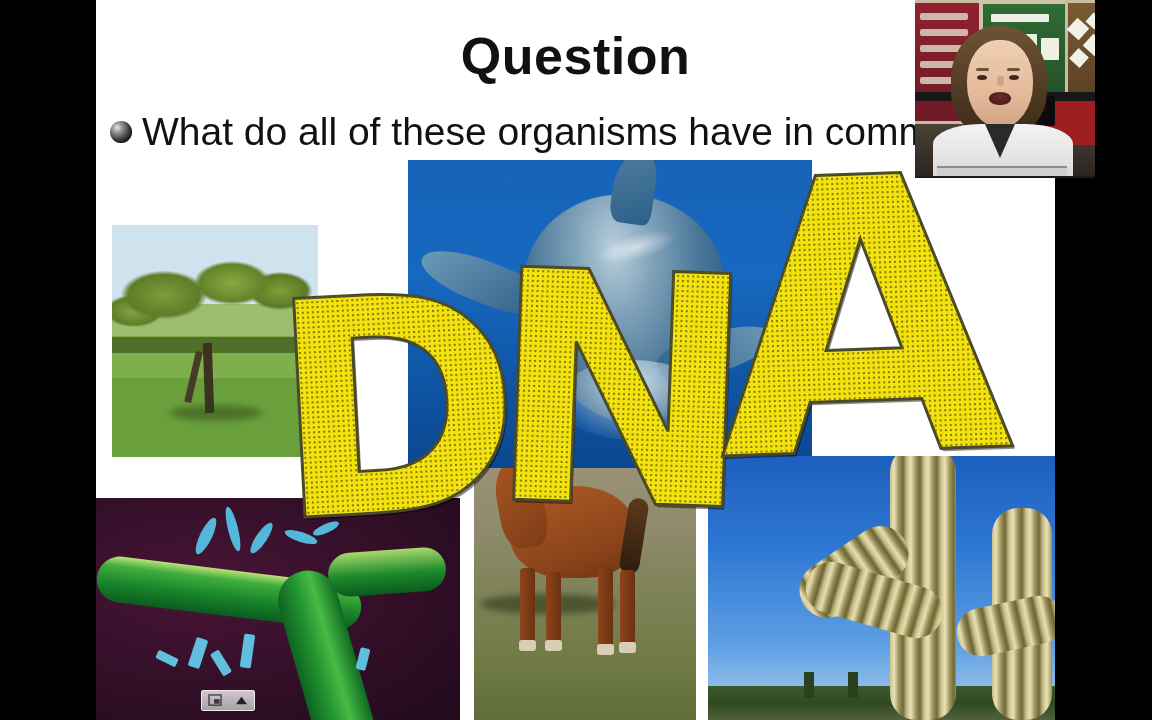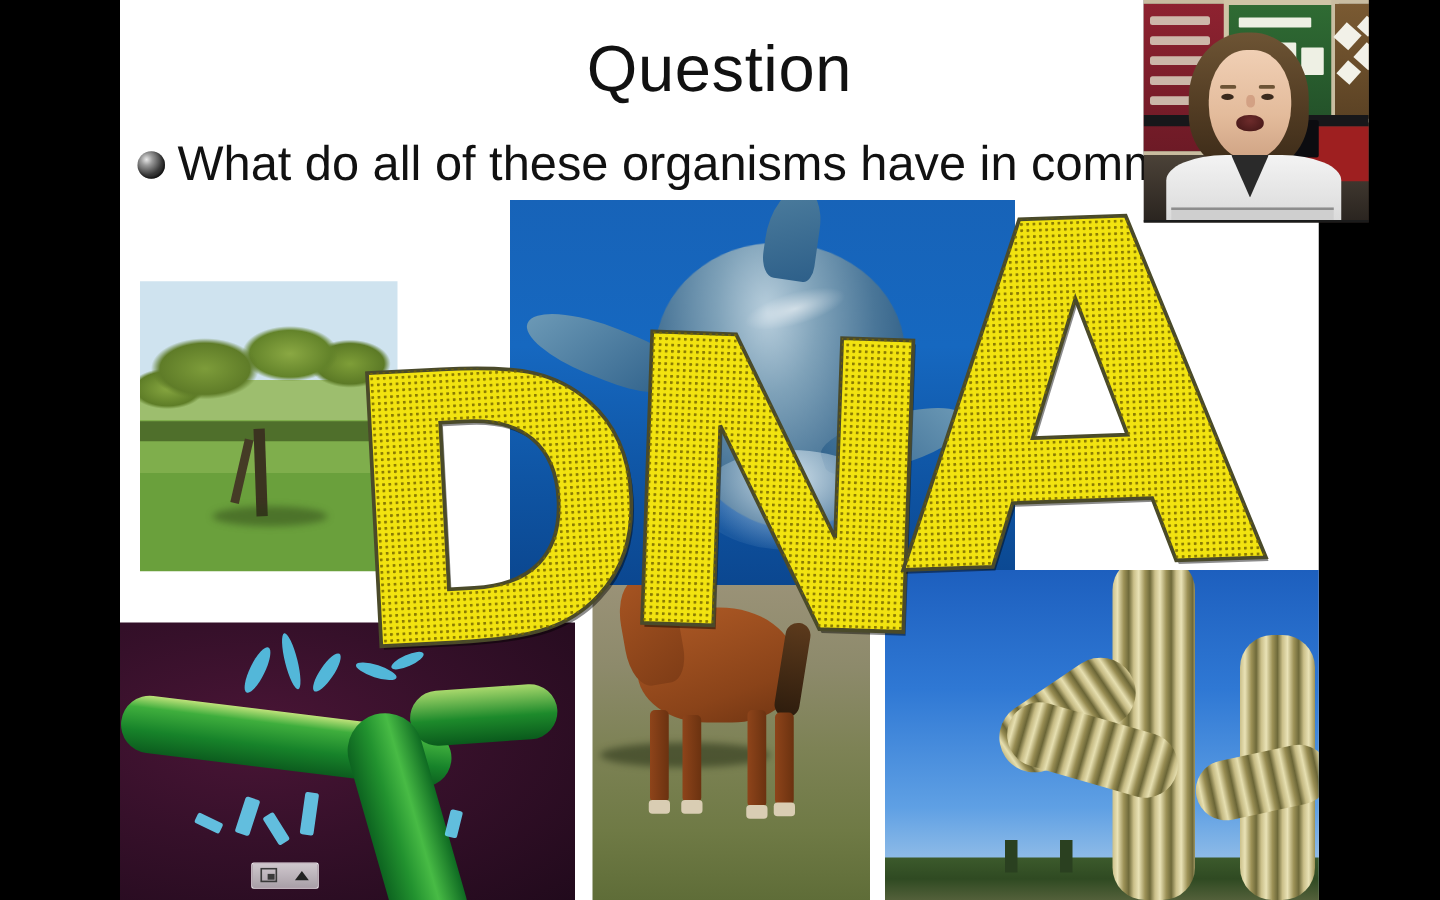--- a/index.html
+++ b/index.html
@@ -10,21 +10,21 @@
   
   .bar-left{position:absolute;left:0;top:0;width:96px;height:720px;background:#000;}
   .bar-right{position:absolute;left:1055px;top:0;width:97px;height:720px;background:#000;}
 
   
   #slide{position:absolute;left:96px;top:0;width:959px;height:720px;background:#fff;overflow:hidden;}
 
   
   .slide-title{
     position:absolute;left:0;top:30px;width:959px;text-align:center;
-    font-size:52px;line-height:1;color:#111;font-weight:400;
+    font-size:52px;line-height:1;color:#111;font-weight:700;
     letter-spacing:.5px;
   }
 
   
   .bullet-row{position:absolute;left:14px;top:112px;display:flex;align-items:center;gap:10px;}
   .bullet-dot{
     width:22px;height:22px;border-radius:50%;flex:0 0 auto;
     background:radial-gradient(circle at 33% 30%, #e8e8e8 0%, #9a9a9a 22%, #3a3a3a 58%, #111 100%);
     box-shadow:inset -1px -1px 2px rgba(0,0,0,.6);
   }

